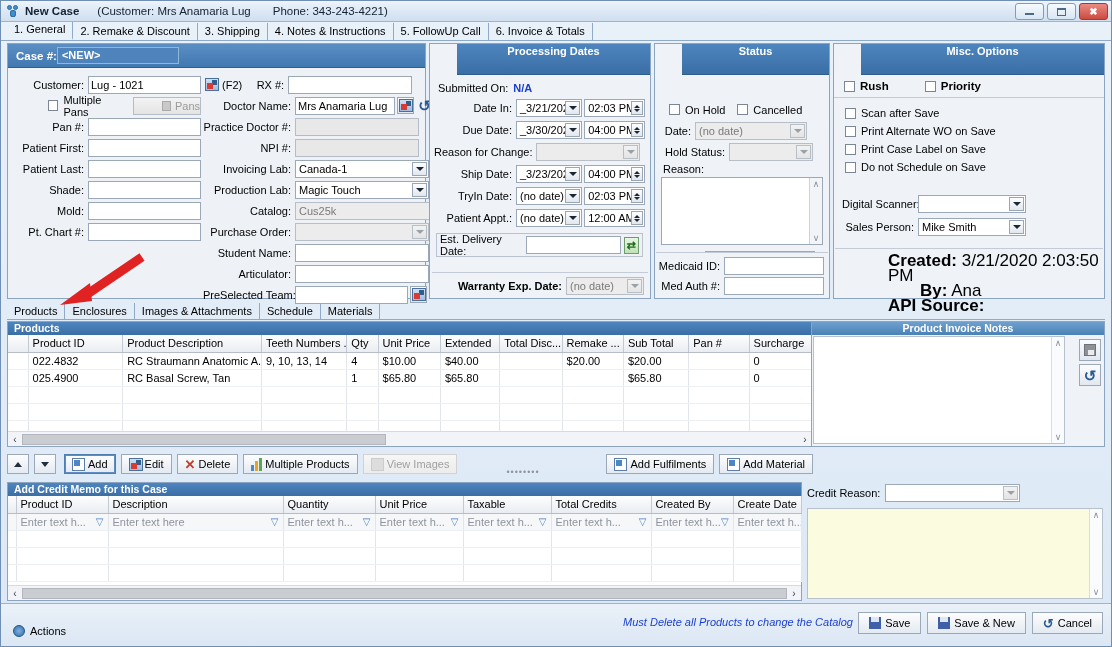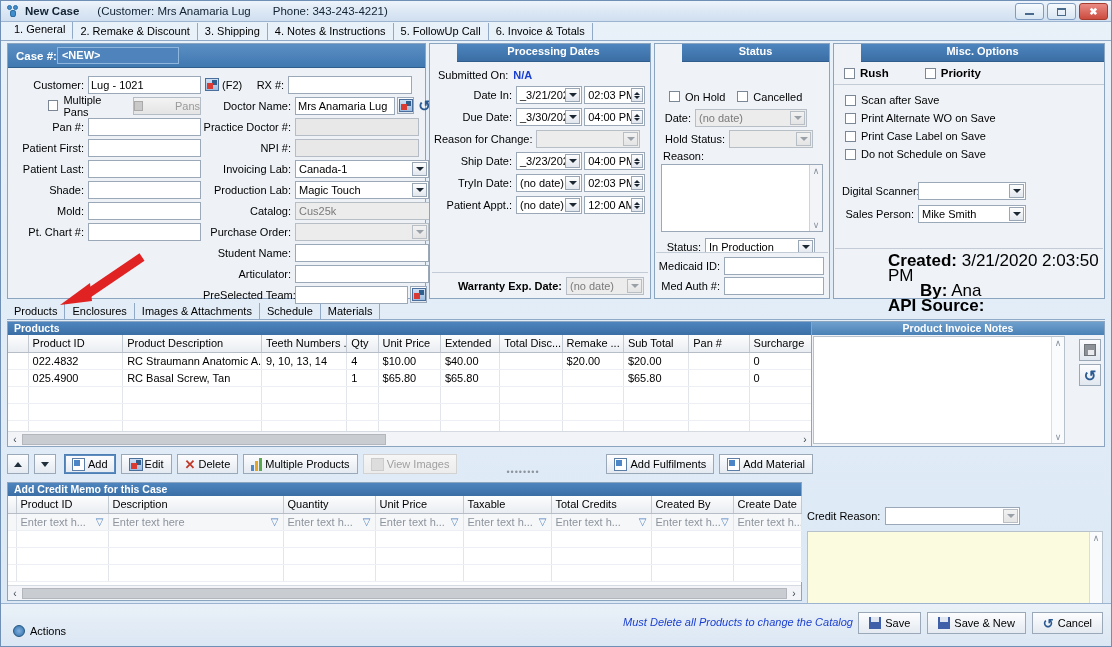--- a/index.html
+++ b/index.html
@@ -71,21 +71,21 @@
   .upper {
     position: absolute; left: 6px; top: 42px; right: 6px; height: 256px;
     display: flex; gap: 3px;
   }
   .panel {
     background: #eff3f8;
     border: 1px solid #8ba4c0;
     position: relative;
   }
   .panel-hdr {
-    height: 18px;
+    height: 31px;
     background: linear-gradient(#4e85be, #3a6ea5);
     color: #fff; font-weight: bold; font-size: 11px;
     text-align: center; line-height: 15px;
     border-bottom: 1px solid #2f5d8c;
     margin-left: 27px;
   }
 
   
   .case-panel { width: 419px; background: #eef2f7; }
   .case-hdr {
@@ -152,21 +152,21 @@
   }
   .icon-img:before {
     content:""; position:absolute; right:1px; top:1px; width:5px;height:5px;
     background:#2f5d8c;
   }
   .undo-ico { color:#2b5a92; font-size: 15px; font-weight: bold; line-height: 1; }
 
   .btn-pans {
     height: 18px; width: 72px; border: 1px solid #b4bcc6;
     background: linear-gradient(#f3f3f3,#e4e4e4); color: #9a9a9a;
-    display:flex; align-items:center; justify-content:space-between; font-size:11px; gap:4px;
+    display:flex; align-items:center; justify-content:flex-end; font-size:11px; gap:4px;
   }
   .btn-pans .sq { width:9px;height:10px;background:#c9c9c9;border:1px solid #aaa;}
 
   
   .proc-panel { width: 222px; }
   .proc-body { padding: 4px 5px 0 4px; }
   .prow { display: flex; align-items: center; height: 22px; }
   .prow .flabel { width: 92px; }
   .dsel { width: 74px; }
   .spin {
@@ -339,21 +339,21 @@
     border:1px solid #8ba4c0; background:#fff;
   }
   .cgrid-hdr {
     height:13px; background: linear-gradient(#4e85be,#3a6ea5);
     color:#fff; font-weight:bold; font-size:10.5px; padding-left:6px; line-height:13px;
   }
   .filterrow td { background:#f6f7f9; color:#8d949d; font-style: normal; }
   .filt { display:flex; align-items:center; justify-content:space-between; }
   .funnel { color:#4a7ebc; font-size:10px; }
   .creditright {
-    position:absolute; right:6px; top:504px; width:300px; height:119px;
+    position:absolute; right:6px; top:481px; width:300px; height:119px;
   }
   .cr-row { display:flex; align-items:center; height:22px; padding-left:2px;}
   .cr-note {
     position:absolute; left:2px; right:2px; top:26px; bottom:2px;
     background:#fbfbdf; border:1px solid #b7c1cc;
   }
   .cr-note .sb {
     position:absolute;right:0;top:0;bottom:0;width:13px;background:#fafbfc;
     border-left:1px solid #d9dee4;
     display:flex;flex-direction:column;justify-content:space-between;align-items:center;
@@ -631,20 +631,25 @@
           </div>
           <div class="spin">
             <span>12:00 AM</span>
             <span class="sp">
                 <i class="up"></i>
                 <i class="dn"></i>
               </span>
           </div>
         </div>
 
+        <div class="est-box">
+          <span style="font-size:11px">Est. Delivery Date:</span>
+          <div class="fld" style="width:105px;margin-left:4px"></div>
+          <span class="green-btn"></span>
+        </div>
       </div>
       <div class="warr-box">
         <span style="font-size:11px;font-weight:bold">Warranty Exp. Date:</span>
         <div class="combo dis" style="width:78px;margin-left:4px">
           <span>(no date)</span>
           <span class="arrow"></span>
         </div>
       </div>
     </div>
 

